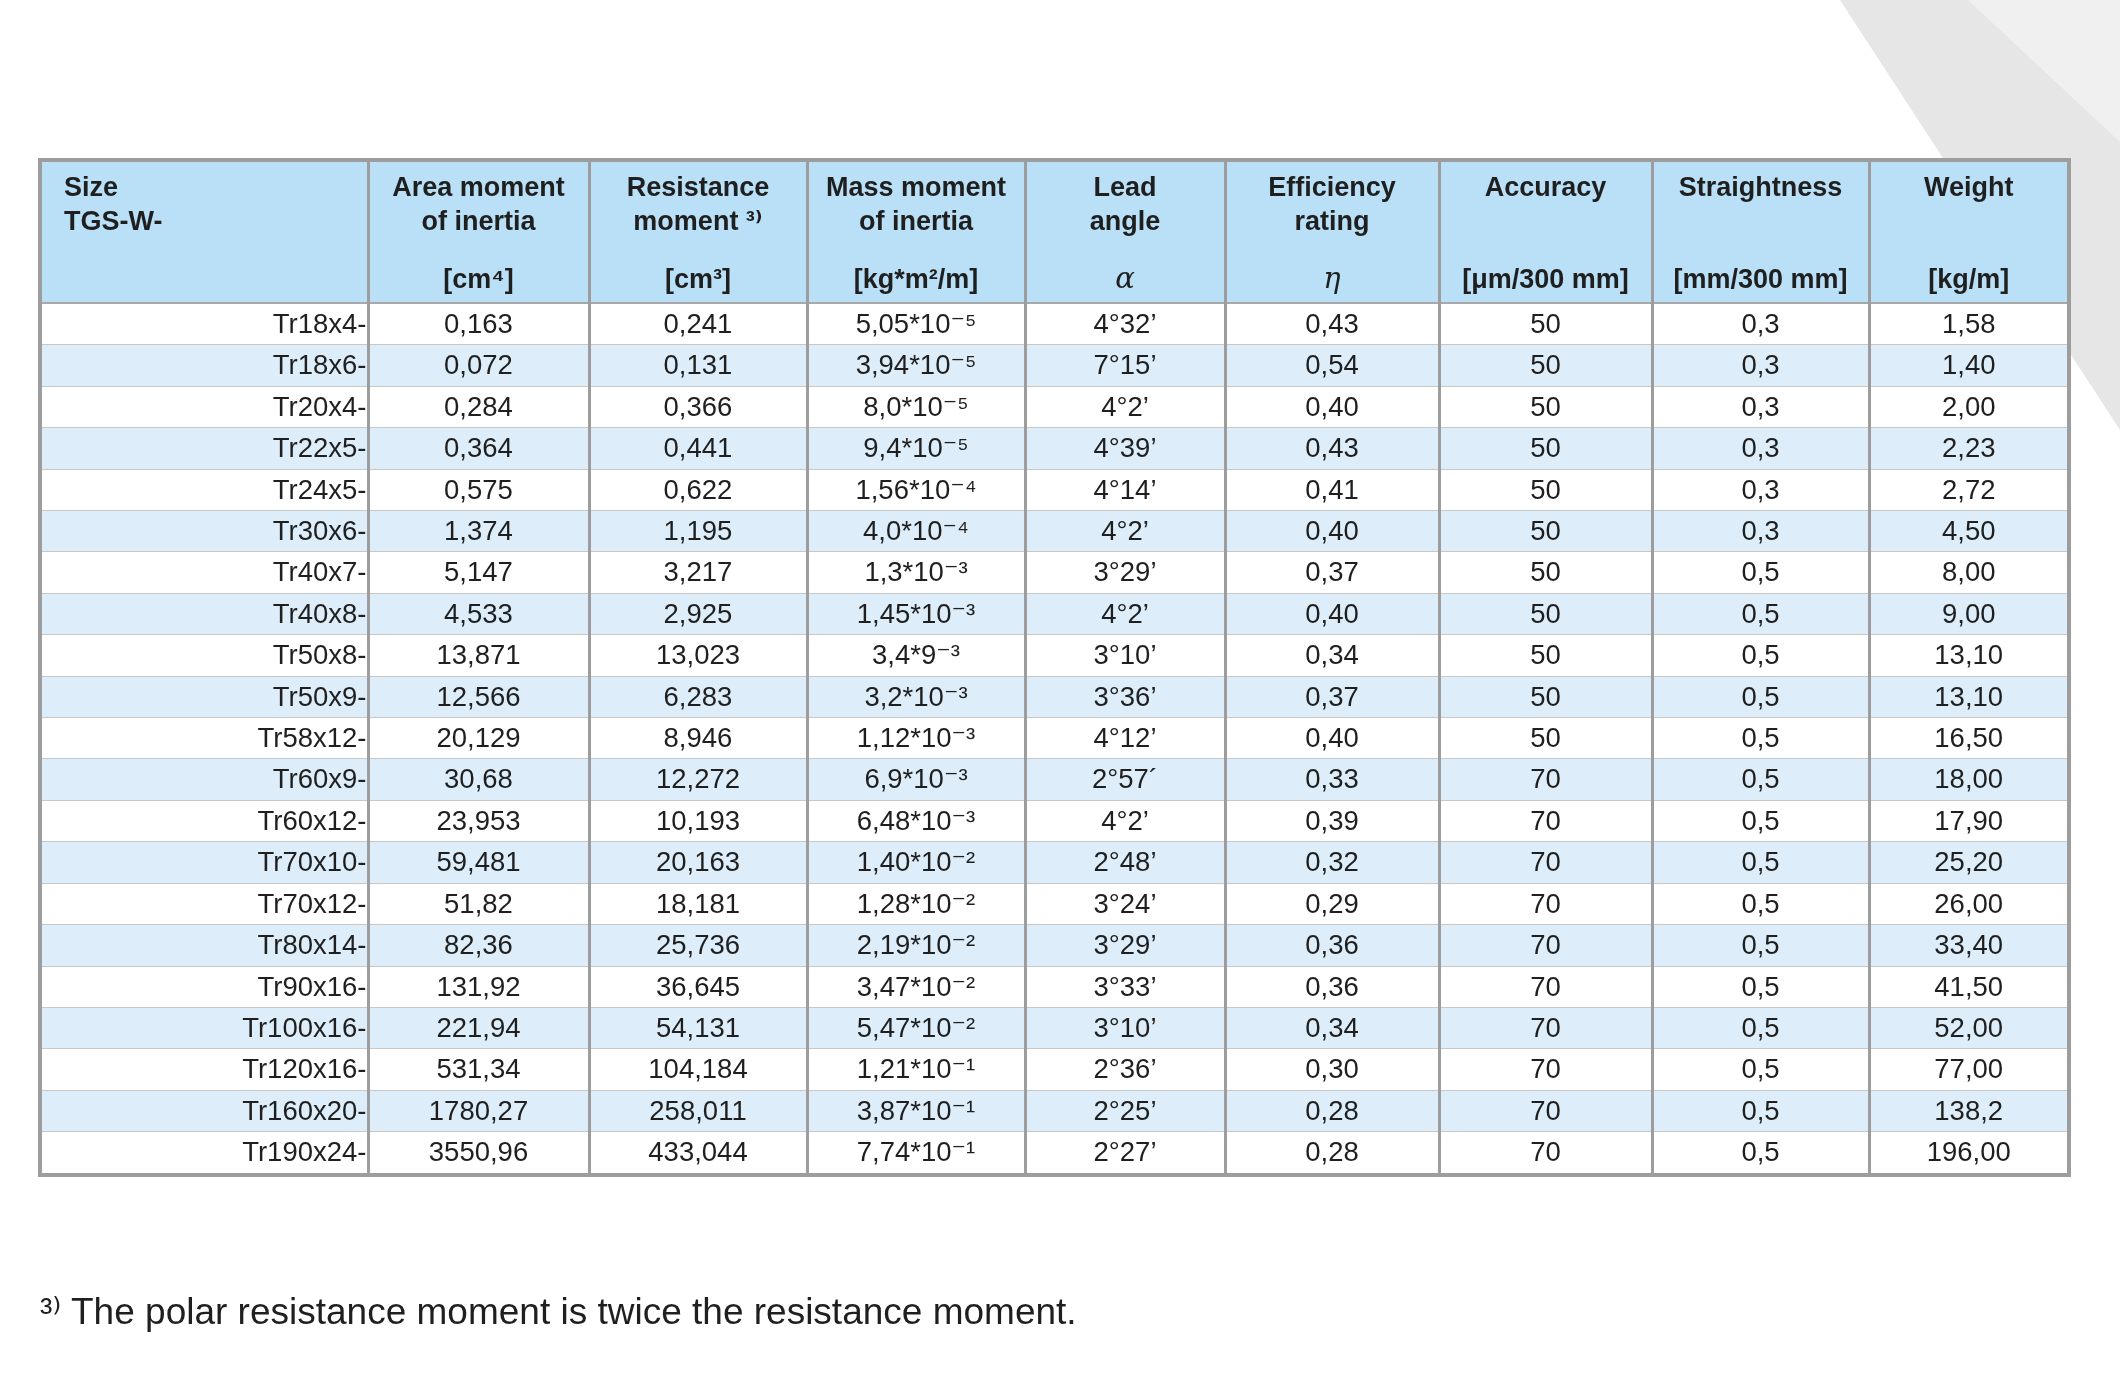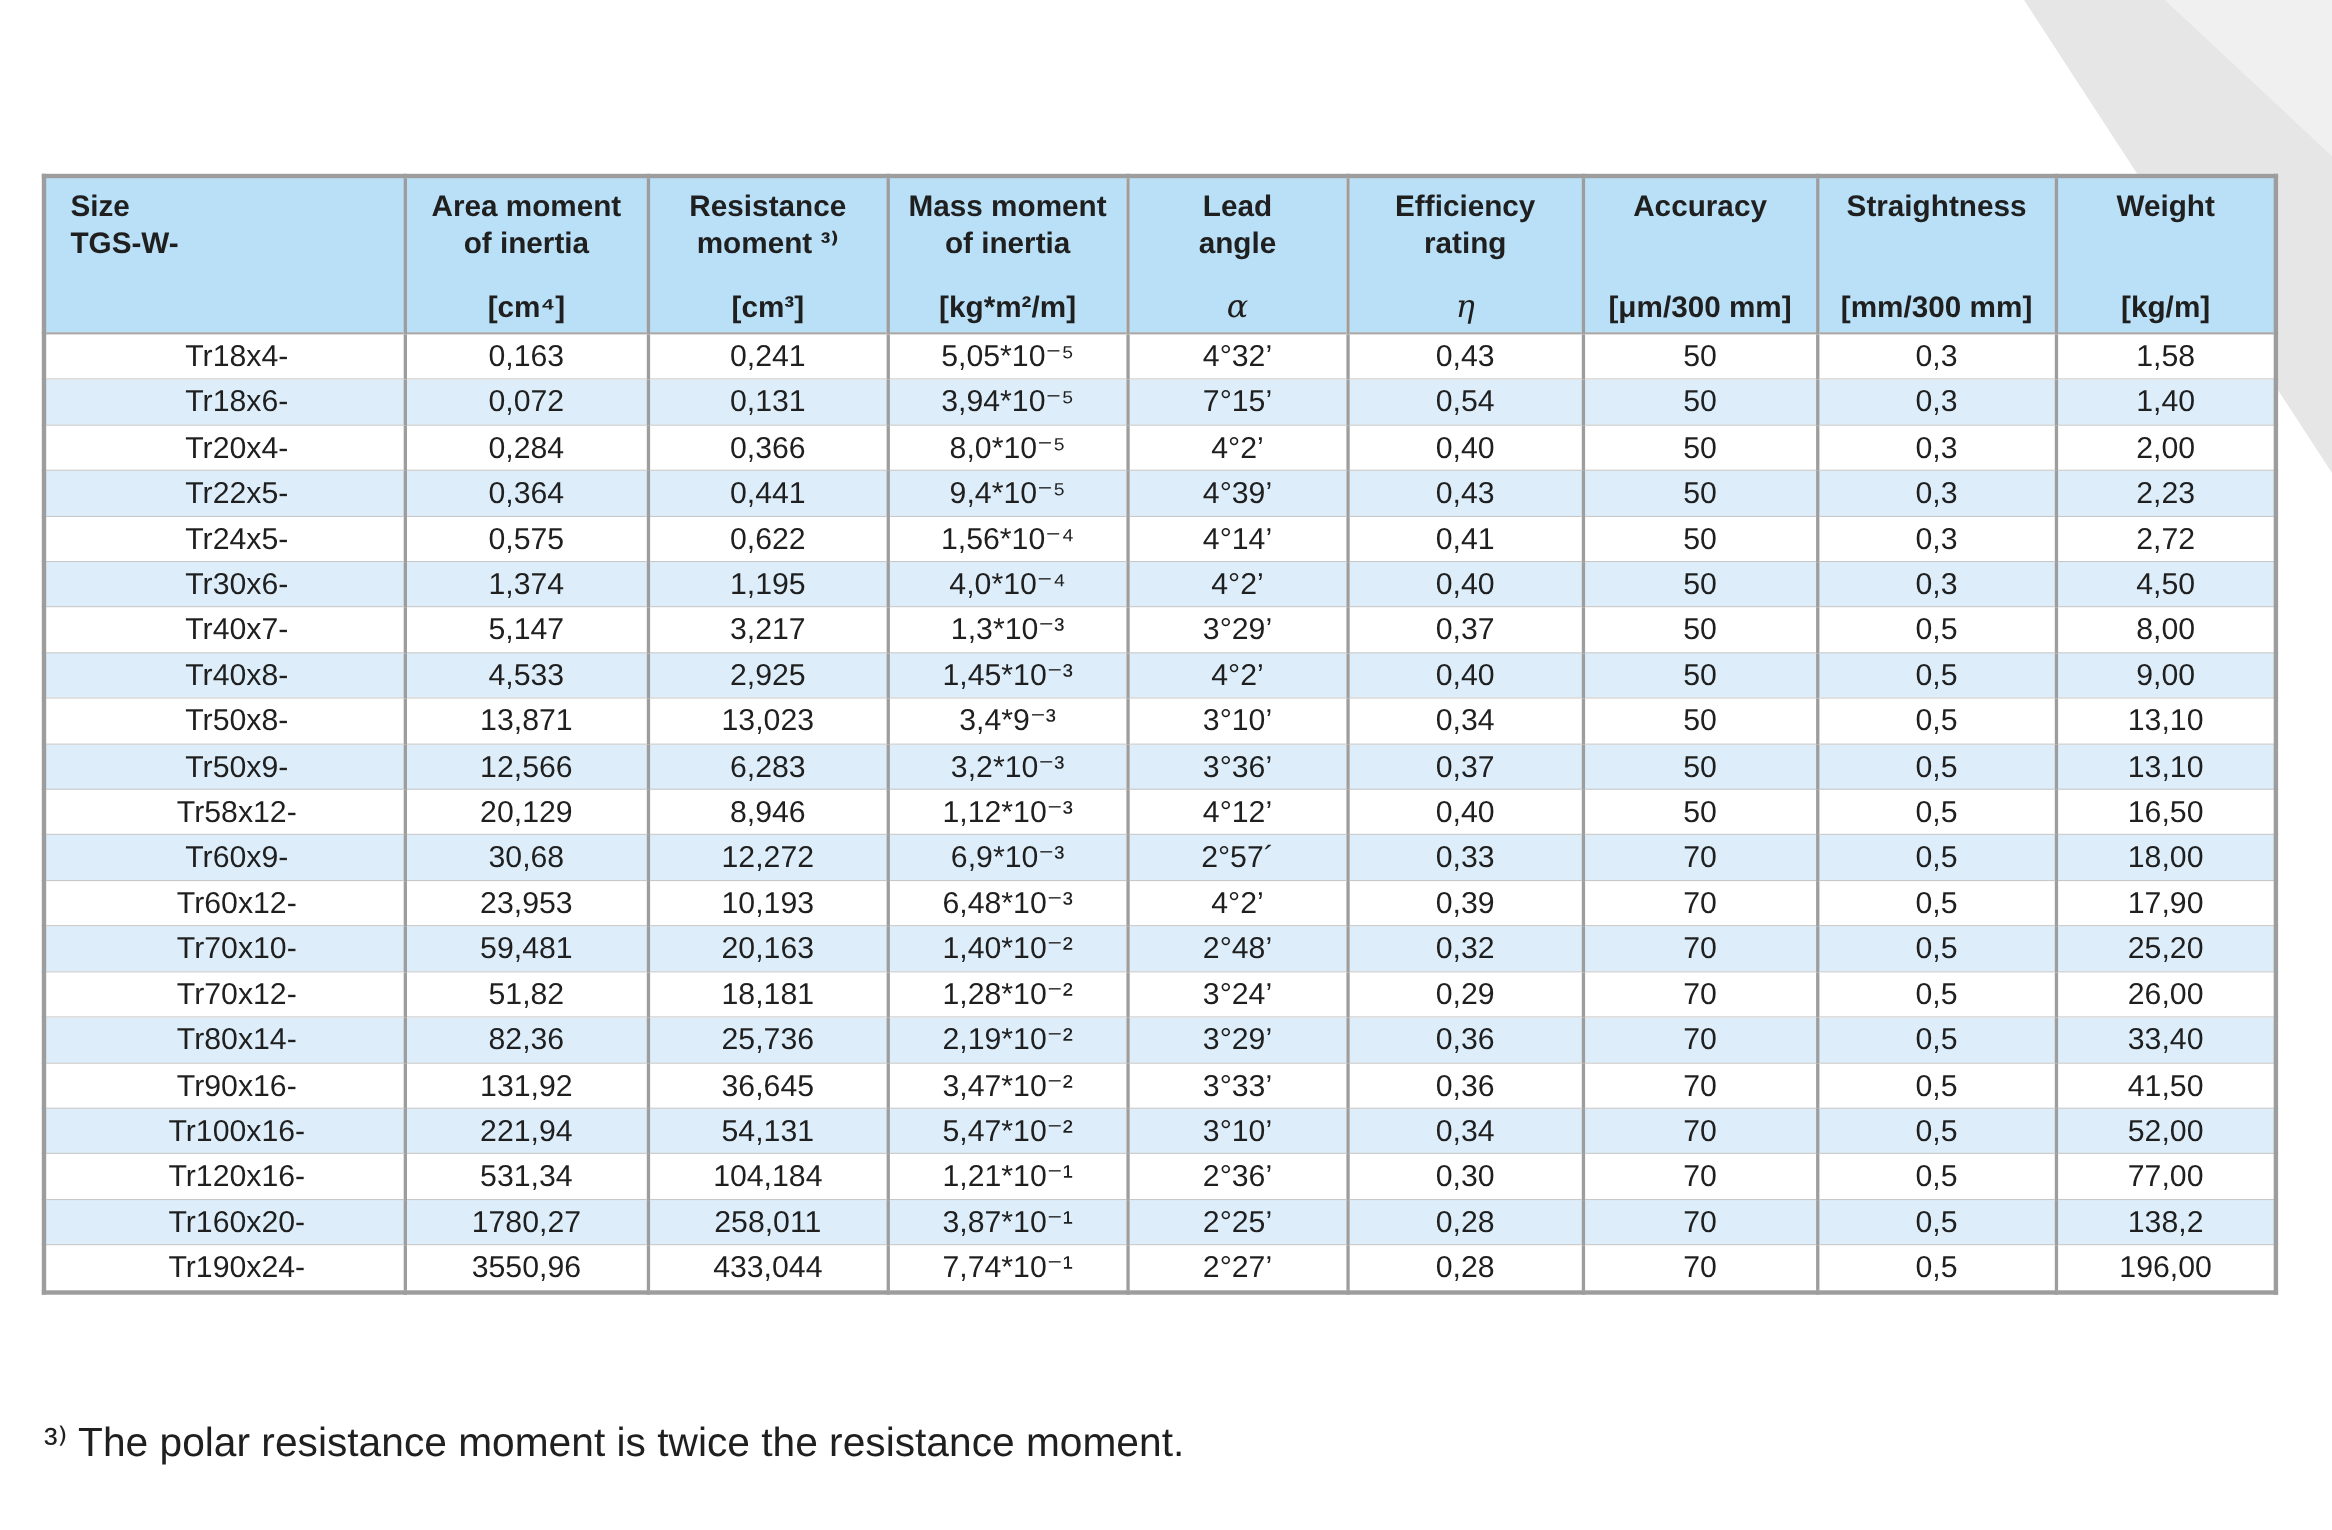--- a/index.html
+++ b/index.html
@@ -75,21 +75,21 @@
     height:40.4px;
     font-size:27.5px;
     text-align:center;
     padding:0;
     border-top:1px solid #c8c8c8;
     line-height:40.4px;
   }
   tbody tr:first-child td { border-top:none; }
   tbody tr:nth-child(even) { background:#ddeefa; }
   tbody td.size-col {
-    text-align:center;
+    text-align:right;
     padding-left:22px;
   }
   .footnote {
     position:absolute;
     left:40px; top:1290px;
     font-size:37px;
     color:#1f1f1f;
     z-index:1;
   }
 </style>

